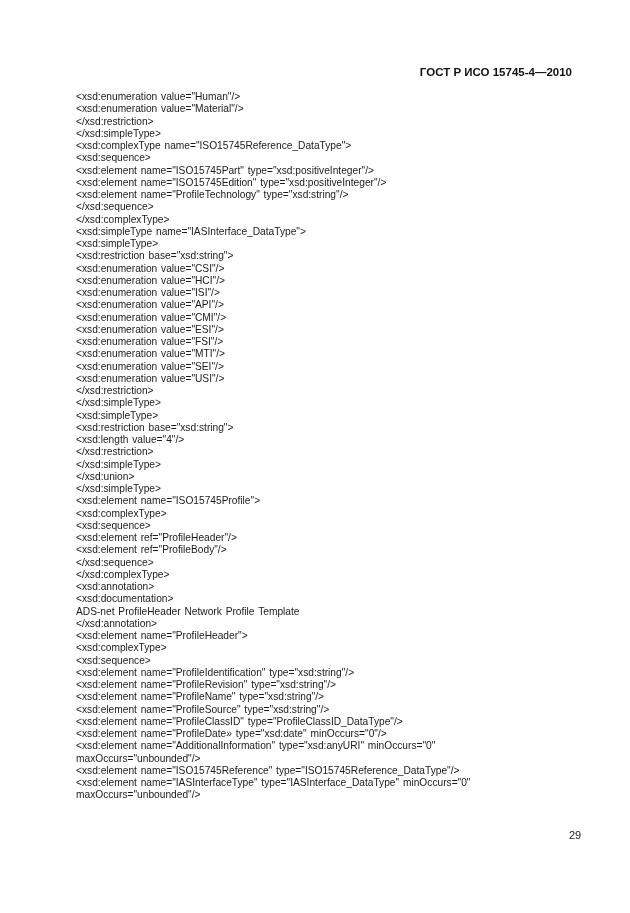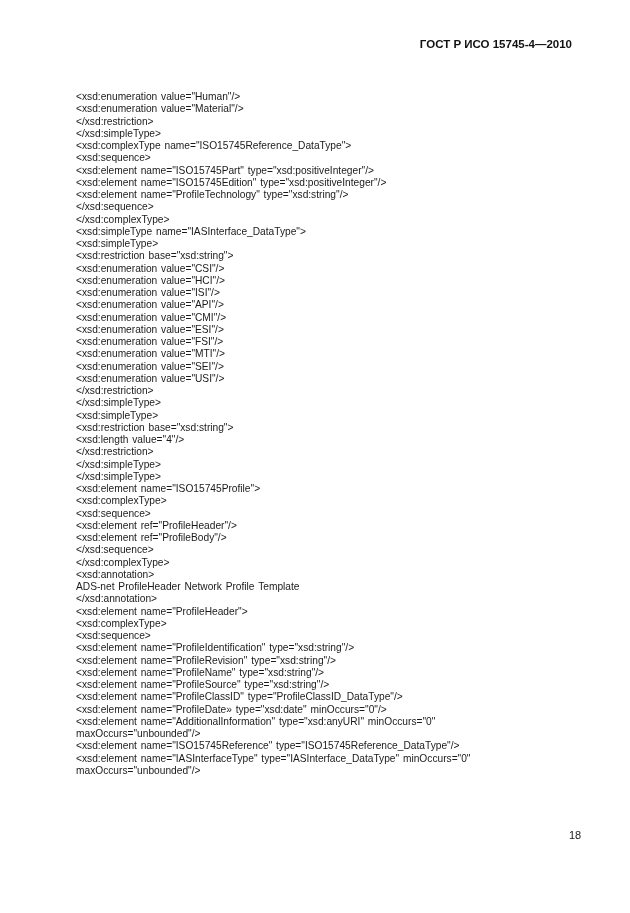--- a/index.html
+++ b/index.html
@@ -10,21 +10,21 @@
     body {
       width: 630px;
       height: 913px;
       position: relative;
       overflow: hidden;
       font-family: "Liberation Sans", sans-serif;
       color: #1a1a1a;
     }
     .header {
       position: absolute;
-      top: 38px;
+      top: 66px;
       right: 58px;
       font-family: "Liberation Sans", sans-serif;
       font-weight: bold;
       font-size: 11.5px;
       letter-spacing: 0px;
       color: #111;
       margin-left: 20px;
     }
     .code {
       position: absolute;
@@ -78,40 +78,42 @@
     <div class="line">&lt;xsd:enumeration value="MTI"/&gt;</div>
     <div class="line">&lt;xsd:enumeration value="SEI"/&gt;</div>
     <div class="line">&lt;xsd:enumeration value="USI"/&gt;</div>
     <div class="line">&lt;/xsd:restriction&gt;</div>
     <div class="line">&lt;/xsd:simpleType&gt;</div>
     <div class="line">&lt;xsd:simpleType&gt;</div>
     <div class="line">&lt;xsd:restriction base="xsd:string"&gt;</div>
     <div class="line">&lt;xsd:length value="4"/&gt;</div>
     <div class="line">&lt;/xsd:restriction&gt;</div>
     <div class="line">&lt;/xsd:simpleType&gt;</div>
+    <div class="line">&lt;/xsd:union&gt;</div>
     <div class="line">&lt;/xsd:simpleType&gt;</div>
     <div class="line">&lt;xsd:element name="ISO15745Profile"&gt;</div>
     <div class="line">&lt;xsd:complexType&gt;</div>
     <div class="line">&lt;xsd:sequence&gt;</div>
     <div class="line">&lt;xsd:element ref="ProfileHeader"/&gt;</div>
     <div class="line">&lt;xsd:element ref="ProfileBody"/&gt;</div>
     <div class="line">&lt;/xsd:sequence&gt;</div>
     <div class="line">&lt;/xsd:complexType&gt;</div>
     <div class="line">&lt;xsd:annotation&gt;</div>
+    <div class="line">&lt;xsd:documentation&gt;</div>
     <div class="line">ADS-net ProfileHeader Network Profile Template</div>
     <div class="line">&lt;/xsd:annotation&gt;</div>
     <div class="line">&lt;xsd:element name="ProfileHeader"&gt;</div>
     <div class="line">&lt;xsd:complexType&gt;</div>
     <div class="line">&lt;xsd:sequence&gt;</div>
     <div class="line">&lt;xsd:element name="ProfileIdentification" type="xsd:string"/&gt;</div>
     <div class="line">&lt;xsd:element name="ProfileRevision" type="xsd:string"/&gt;</div>
     <div class="line">&lt;xsd:element name="ProfileName" type="xsd:string"/&gt;</div>
     <div class="line">&lt;xsd:element name="ProfileSource" type="xsd:string"/&gt;</div>
     <div class="line">&lt;xsd:element name="ProfileClassID" type="ProfileClassID_DataType"/&gt;</div>
     <div class="line">&lt;xsd:element name="ProfileDate» type="xsd:date" minOccurs="0"/&gt;</div>
     <div class="line">&lt;xsd:element name="AdditionalInformation" type="xsd:anyURI" minOccurs="0"</div>
     <div class="line">maxOccurs="unbounded"/&gt;</div>
     <div class="line">&lt;xsd:element name="ISO15745Reference" type="ISO15745Reference_DataType"/&gt;</div>
     <div class="line">&lt;xsd:element name="IASInterfaceType" type="IASInterface_DataType" minOccurs="0"</div>
     <div class="line">maxOccurs="unbounded"/&gt;</div>
   </div>
 
-<div class="page-number">18</div>
+<div class="page-number">29</div>
 
 </body></html>

